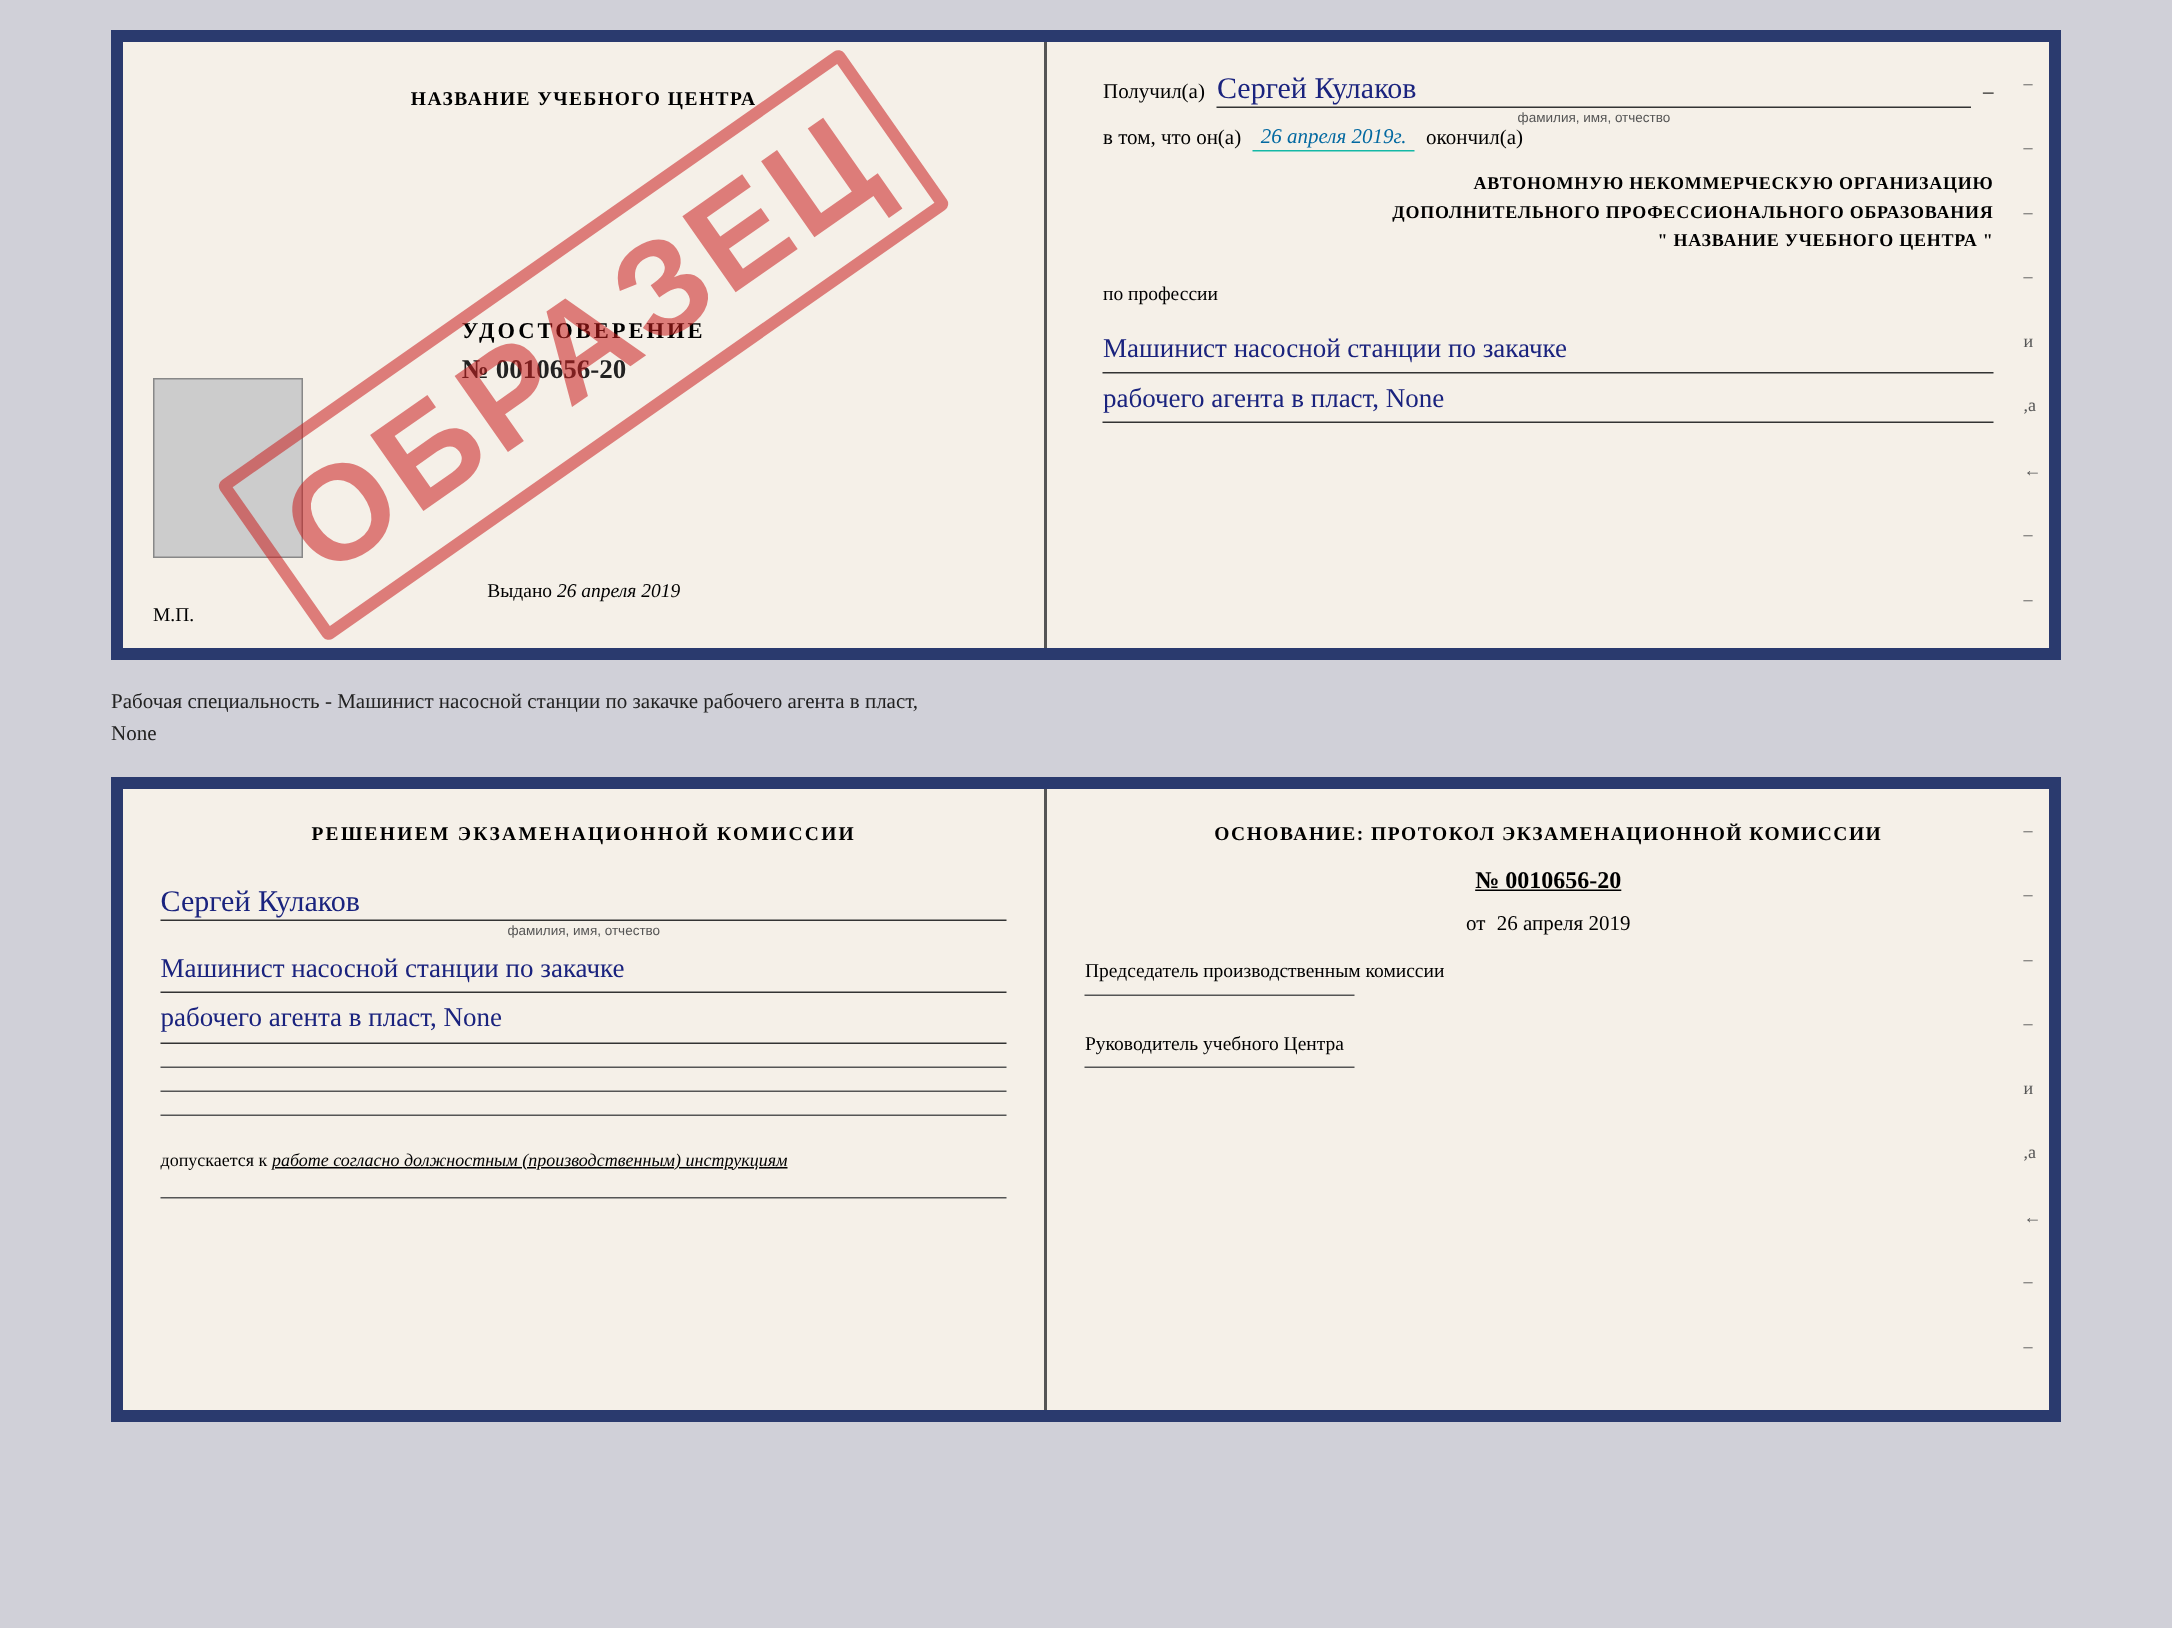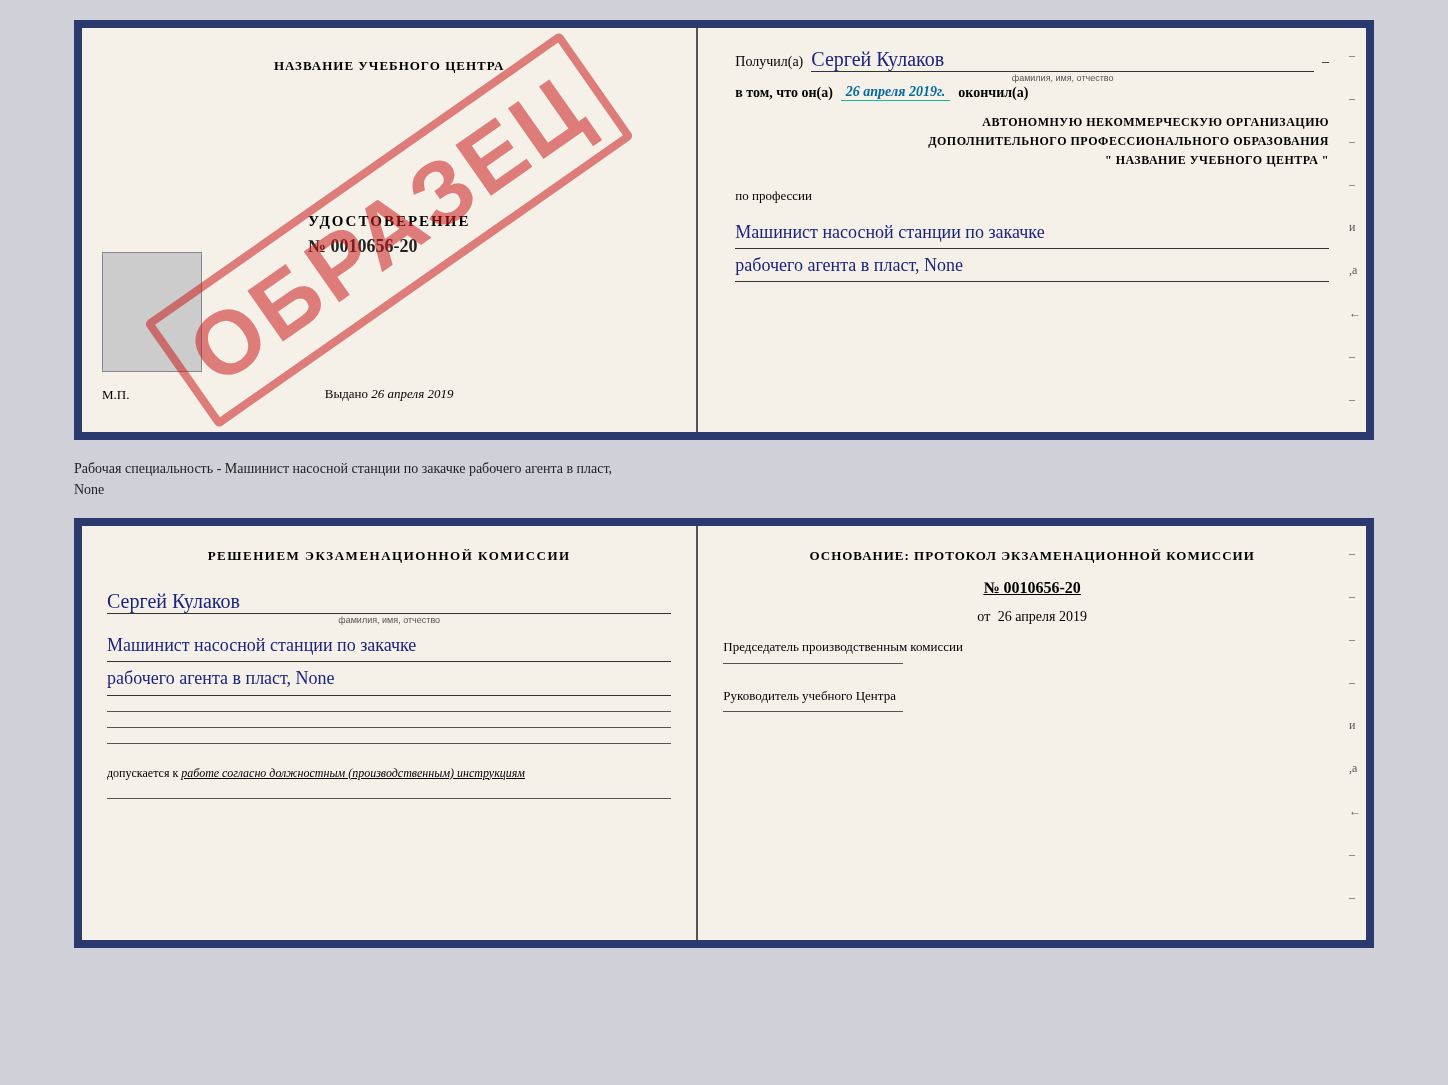--- a/index.html
+++ b/index.html
@@ -82,21 +82,21 @@
 
     .cert-vydano {
       font-size: 13px;
       text-align: center;
       margin-bottom: 10px;
     }
 
     .cert-mp {
       font-size: 13px;
       position: absolute;
-      bottom: 29px;
+      bottom: 14px;
       left: 20px;
     }
 
     
     .obrazec-stamp {
       position: absolute;
       top: 50%;
       left: 50%;
       transform: translate(-50%, -50%) rotate(-35deg);
       font-size: 90px;
@@ -164,21 +164,20 @@
       left: 50%;
       transform: translateX(-50%);
       white-space: nowrap;
     }
 
     .vtom-line {
       display: flex;
       align-items: center;
       gap: 8px;
       font-size: 14px;
-      font-weight: bold;
     }
 
     .vtom-date {
       font-family: 'Segoe Script', cursive;
       font-size: 14px;
       color: #0369a1;
       font-style: italic;
       border-bottom: 1px solid #14b8a6;
       padding: 0 5px;
     }

